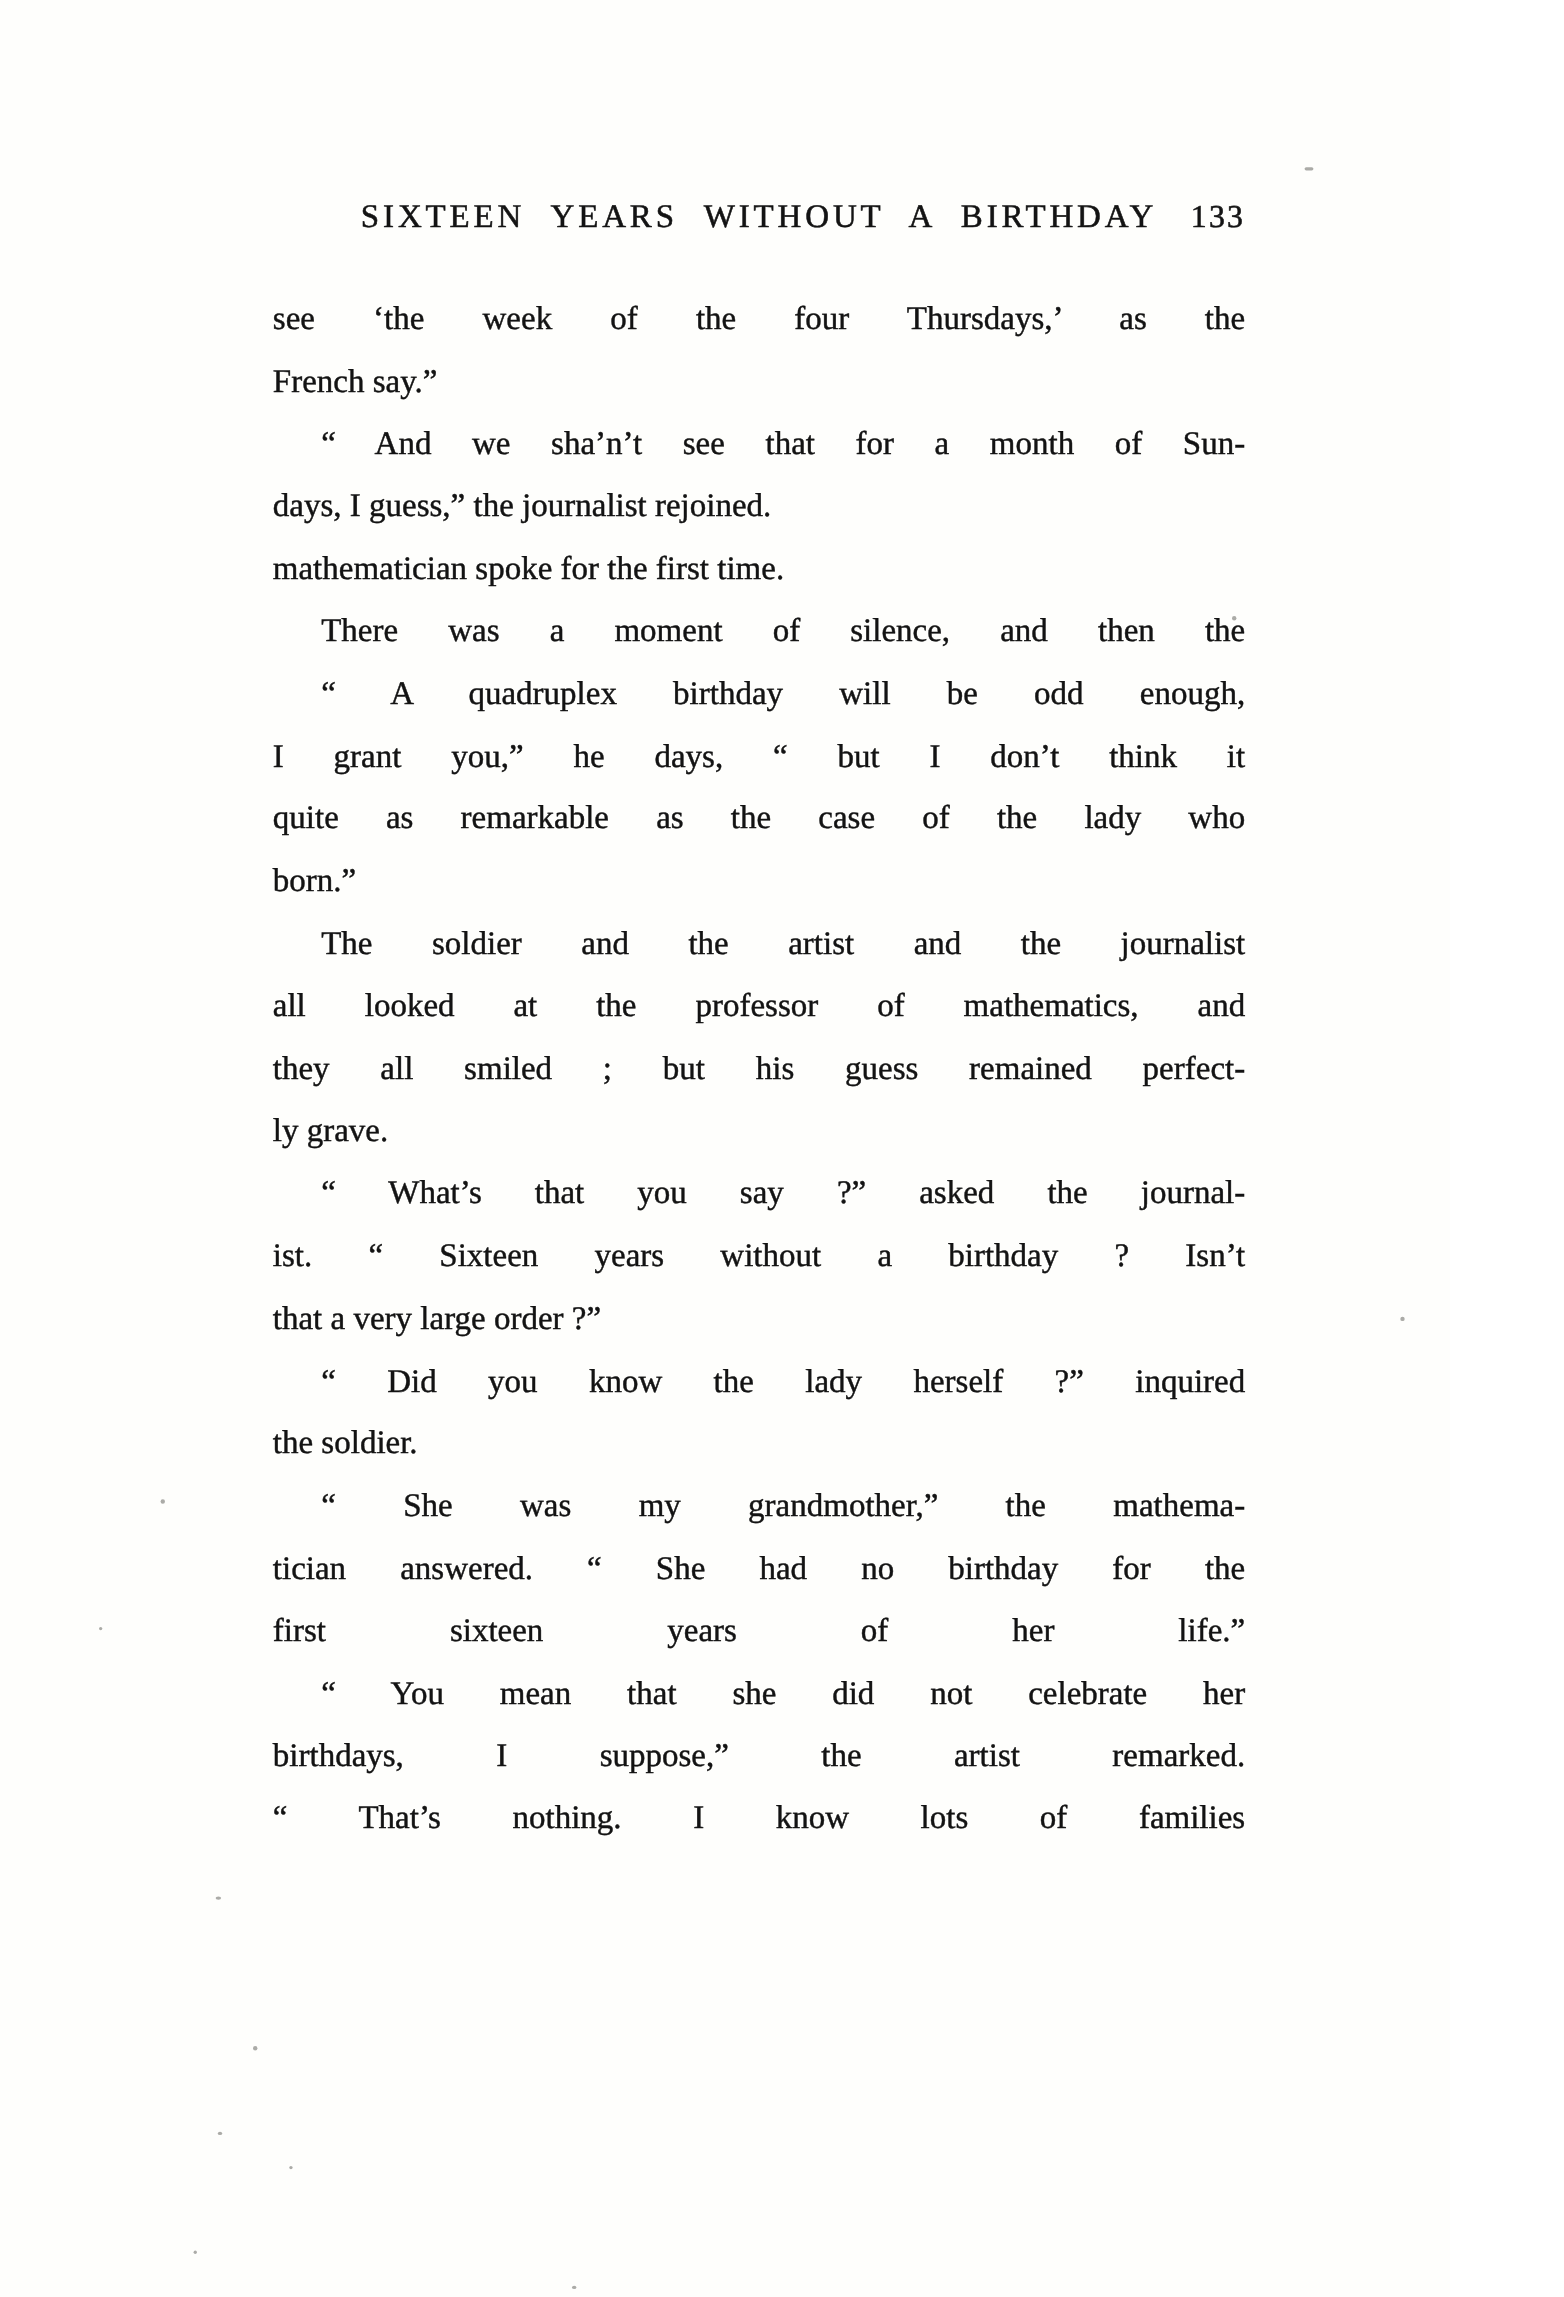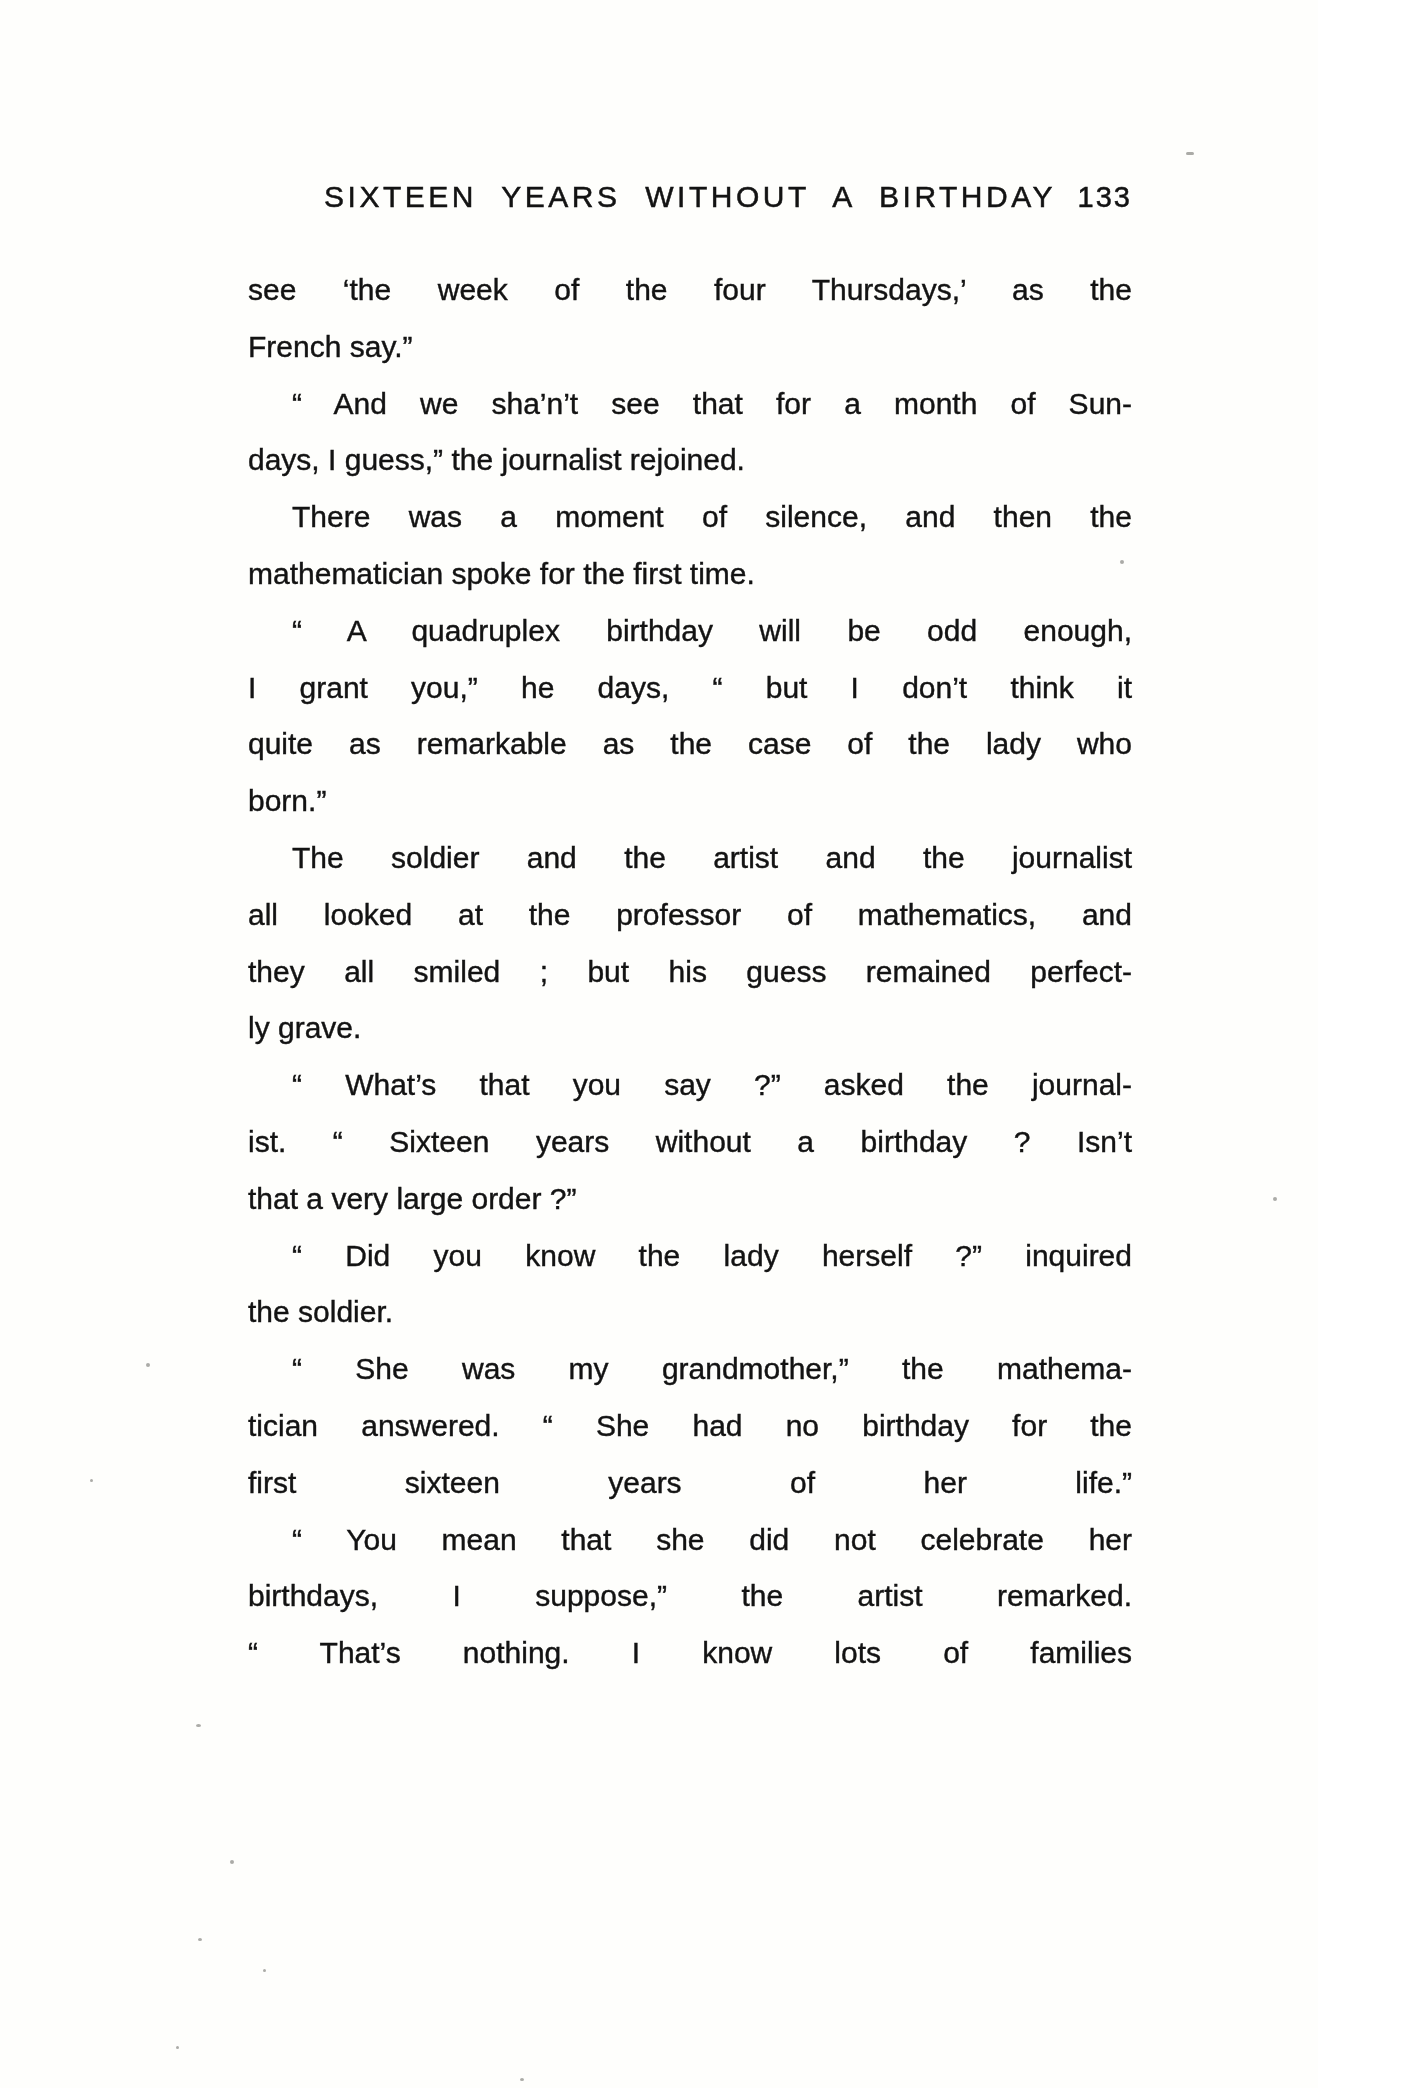--- a/index.html
+++ b/index.html
@@ -1,20 +1,20 @@
 <!DOCTYPE html>
 <html><head>
 <meta charset="utf-8">
 <style>
   html,body{margin:0;padding:0;background:#ffffff;}
   .page{
     position:relative;
     width:1318px;height:2088px;
     background:#fefefc;
-    font-family:Liberation Sans, sans-serif;
+    font-family:Liberation Serif, serif;
     color:#131313;
     overflow:hidden;
   }
   .running-head{
     position:absolute;
     left:248px;top:181px;
     width:884px;height:36px;
   }
   .head-title{
     display:block;
@@ -64,22 +64,22 @@
   <div class="running-head">
     <span class="head-title">SIXTEEN YEARS WITHOUT A BIRTHDAY</span>
     <span class="page-number">133</span>
   </div>
 
   <div class="text-block">
       <div class="line">see ‘the week of the four Thursdays,’ as the</div>
       <div class="line end">French say.”</div>
       <div class="line indent">“ And we sha’n’t see that for a month of Sun-</div>
       <div class="line end">days, I guess,” the journalist rejoined.</div>
+      <div class="line end">mathematician spoke for the first time.</div>
       <div class="line indent">There was a moment of silence, and then the</div>
-      <div class="line end">mathematician spoke for the first time.</div>
       <div class="line indent">“ A quadruplex birthday will be odd enough,</div>
       <div class="line">I grant you,” he days, “ but I don’t think it</div>
       <div class="line">quite as remarkable as the case of the lady who</div>
       <div class="line end">born.”</div>
       <div class="line indent">The soldier and the artist and the journalist</div>
       <div class="line">all looked at the professor of mathematics, and</div>
       <div class="line">they all smiled ; but his guess remained perfect-</div>
       <div class="line end">ly grave.</div>
       <div class="line indent">“ What’s that you say ?” asked the journal-</div>
       <div class="line">ist. “ Sixteen years without a birthday ? Isn’t</div>

